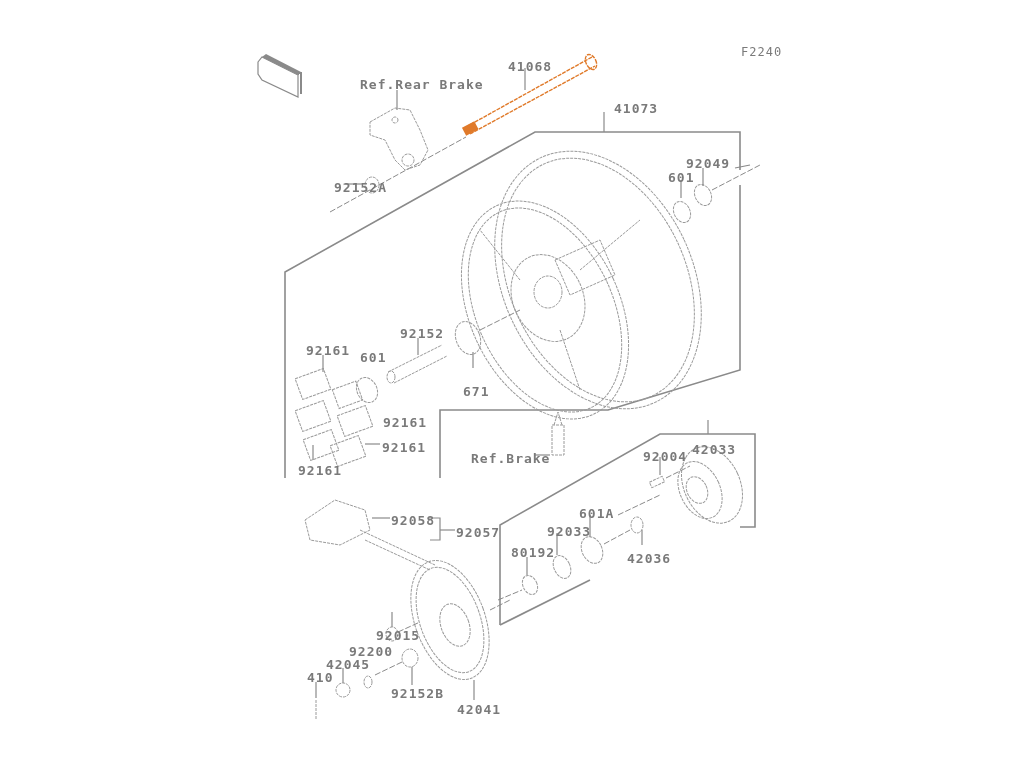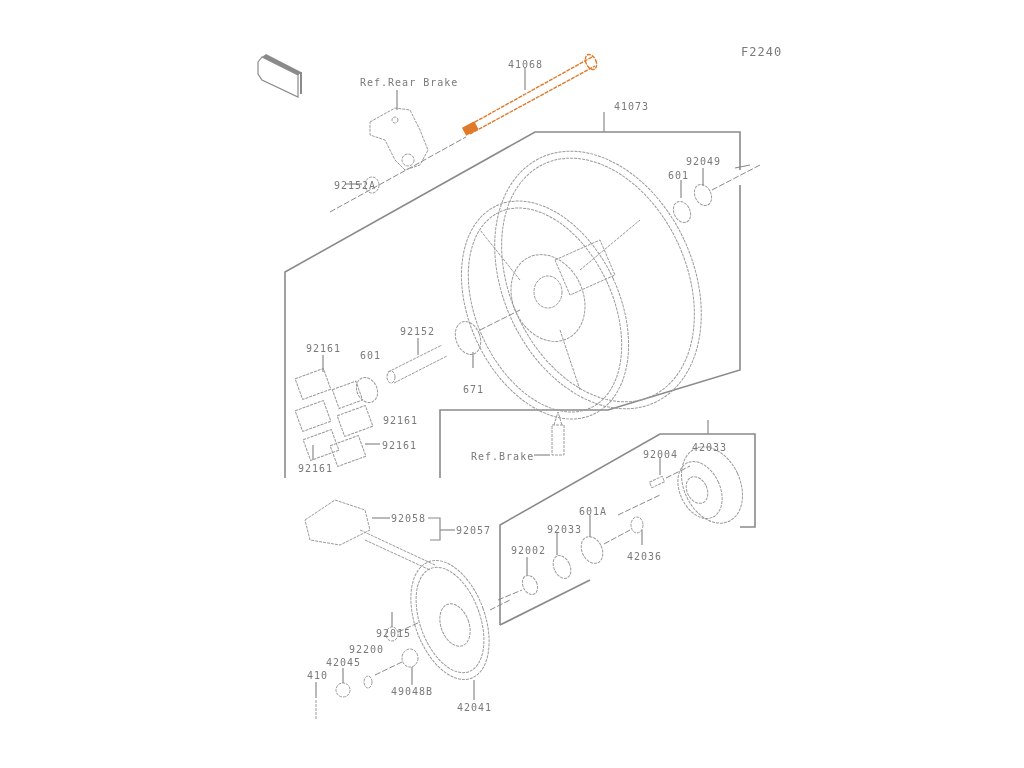--- a/index.html
+++ b/index.html
@@ -1,18 +1,18 @@
 <!DOCTYPE html>
 <html><head>
 <meta charset="utf-8">
 <style>
   html,body{margin:0;padding:0;background:#ffffff;}
   body{width:1024px;height:768px;position:relative;overflow:hidden;font-family:"DejaVu Sans Mono","Liberation Mono",monospace;}
   #diagram{position:absolute;left:0;top:0;width:1024px;height:768px;}
-  .lbl{position:absolute;font-size:10px;color:#7a7a7a;letter-spacing:1px;white-space:nowrap;font-weight:normal;}
+  .lbl{position:absolute;font-size:13px;color:#7a7a7a;letter-spacing:1px;white-space:nowrap;font-weight:bold;}
   svg .ln{stroke:#8a8a8a;stroke-width:1.2;fill:none;}
   svg .fr{stroke:#8a8a8a;stroke-width:1.6;fill:none;}
   svg .part{stroke:#9a9a9a;stroke-width:1;fill:none;stroke-dasharray:3 1;}
   svg .hlp{stroke:#e07a2a;stroke-width:1.4;fill:none;stroke-dasharray:4 1;}
   svg .dash{stroke:#8a8a8a;stroke-width:1;fill:none;stroke-dasharray:6 2;}
 </style>
 </head>
 <body>
 
 <svg id="diagram" viewBox="0 0 1024 768" xmlns="http://www.w3.org/2000/svg">
@@ -175,21 +175,21 @@
 <div class="lbl" style="left:306px;top:343px;">92161</div>
 <div class="lbl" style="left:383px;top:415px;">92161</div>
 <div class="lbl" style="left:382px;top:440px;">92161</div>
 <div class="lbl" style="left:298px;top:463px;">92161</div>
 <div class="lbl" style="left:471px;top:451px;">Ref.Brake</div>
 <div class="lbl" style="left:692px;top:406px;margin-top:36px;">42033</div>
 <div class="lbl" style="left:643px;top:449px;">92004</div>
 <div class="lbl" style="left:579px;top:506px;">601A</div>
 <div class="lbl" style="left:541px;top:524px;margin-left:6px;">92033</div>
 <div class="lbl" style="left:627px;top:551px;">42036</div>
-<div class="lbl" style="left:511px;top:545px;">92002</div>
+<div class="lbl" style="left:511px;top:545px;">80192</div>
 <div class="lbl" style="left:391px;top:513px;">92058</div>
 <div class="lbl" style="left:456px;top:525px;">92057</div>
 <div class="lbl" style="left:376px;top:599px;margin-top:29px;">92015</div>
 <div class="lbl" style="left:349px;top:644px;">92200</div>
 <div class="lbl" style="left:326px;top:657px;">42045</div>
 <div class="lbl" style="left:307px;top:670px;">410</div>
-<div class="lbl" style="left:391px;top:686px;">49048B</div>
+<div class="lbl" style="left:391px;top:686px;">92152B</div>
 <div class="lbl" style="left:457px;top:702px;">42041</div>
 
 </body></html>

